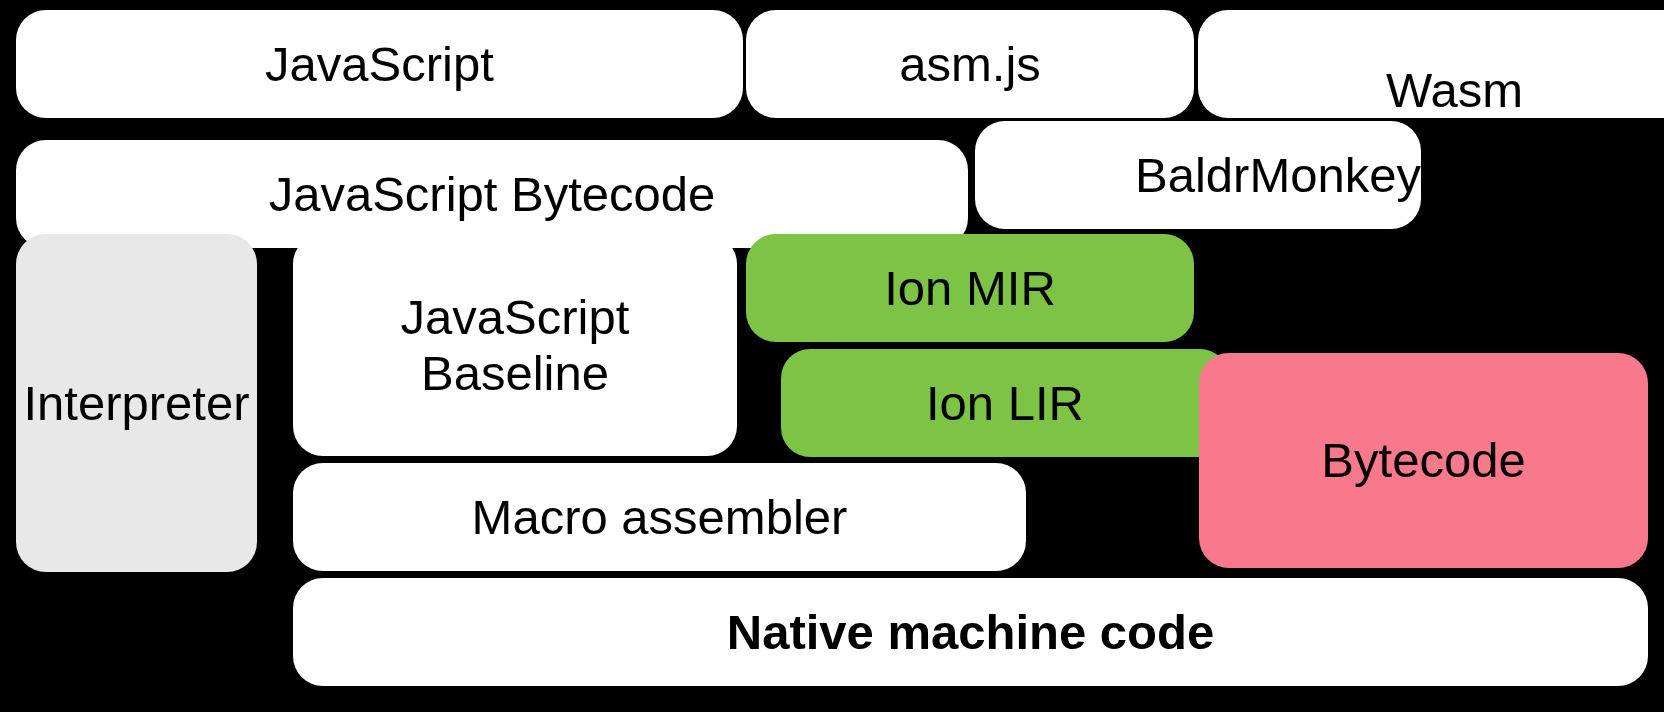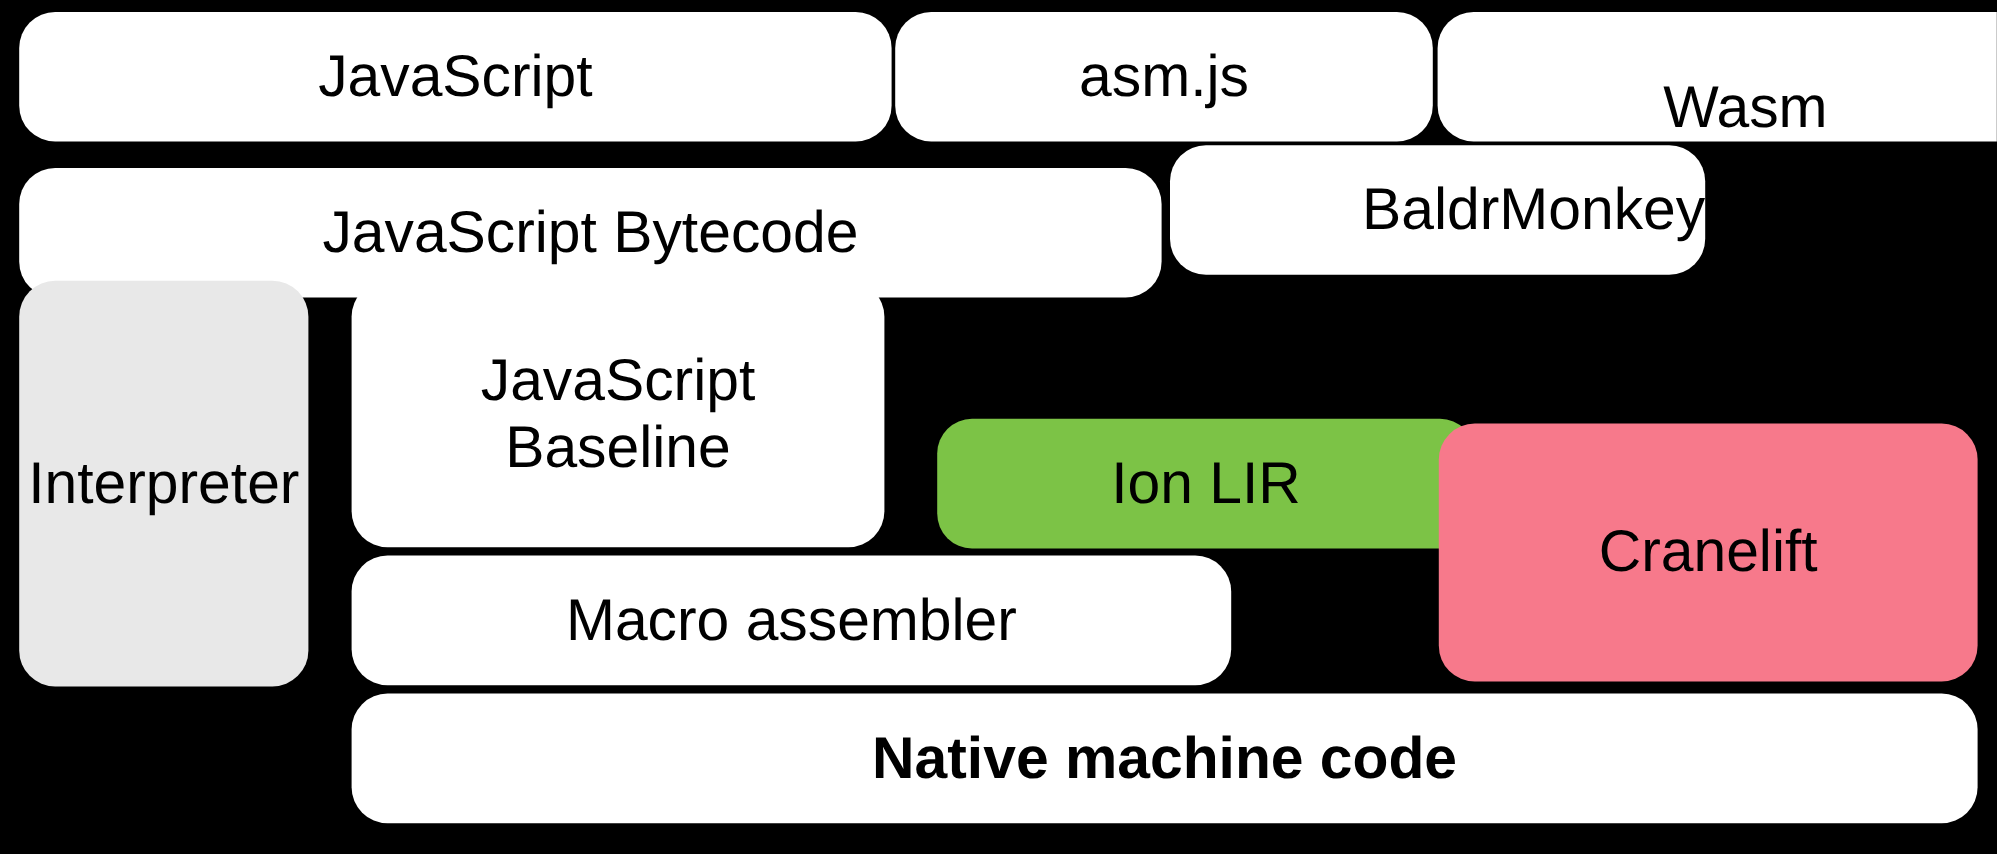--- a/index.html
+++ b/index.html
@@ -70,27 +70,30 @@
 
   <div class="box" id="box-interpreter">
     <span class="label">Interpreter</span>
   </div>
 
   <div class="box" id="box-baseline">
     <span class="label">JavaScript
 Baseline</span>
   </div>
 
+  <div class="box" id="box-ion-mir">
+    <span class="label">Ion MIR</span>
+  </div>
 
   <div class="box" id="box-ion-lir">
     <span class="label">Ion LIR</span>
   </div>
 
   <div class="box" id="box-cranelift">
-    <span class="label">Cranelift</span>
+    <span class="label">Bytecode</span>
   </div>
 
   <div class="box" id="box-macro-assembler">
     <span class="label">Macro assembler</span>
   </div>
 
   <div class="box" id="box-native-machine-code">
     <span class="label">Native machine code</span>
   </div>
 

